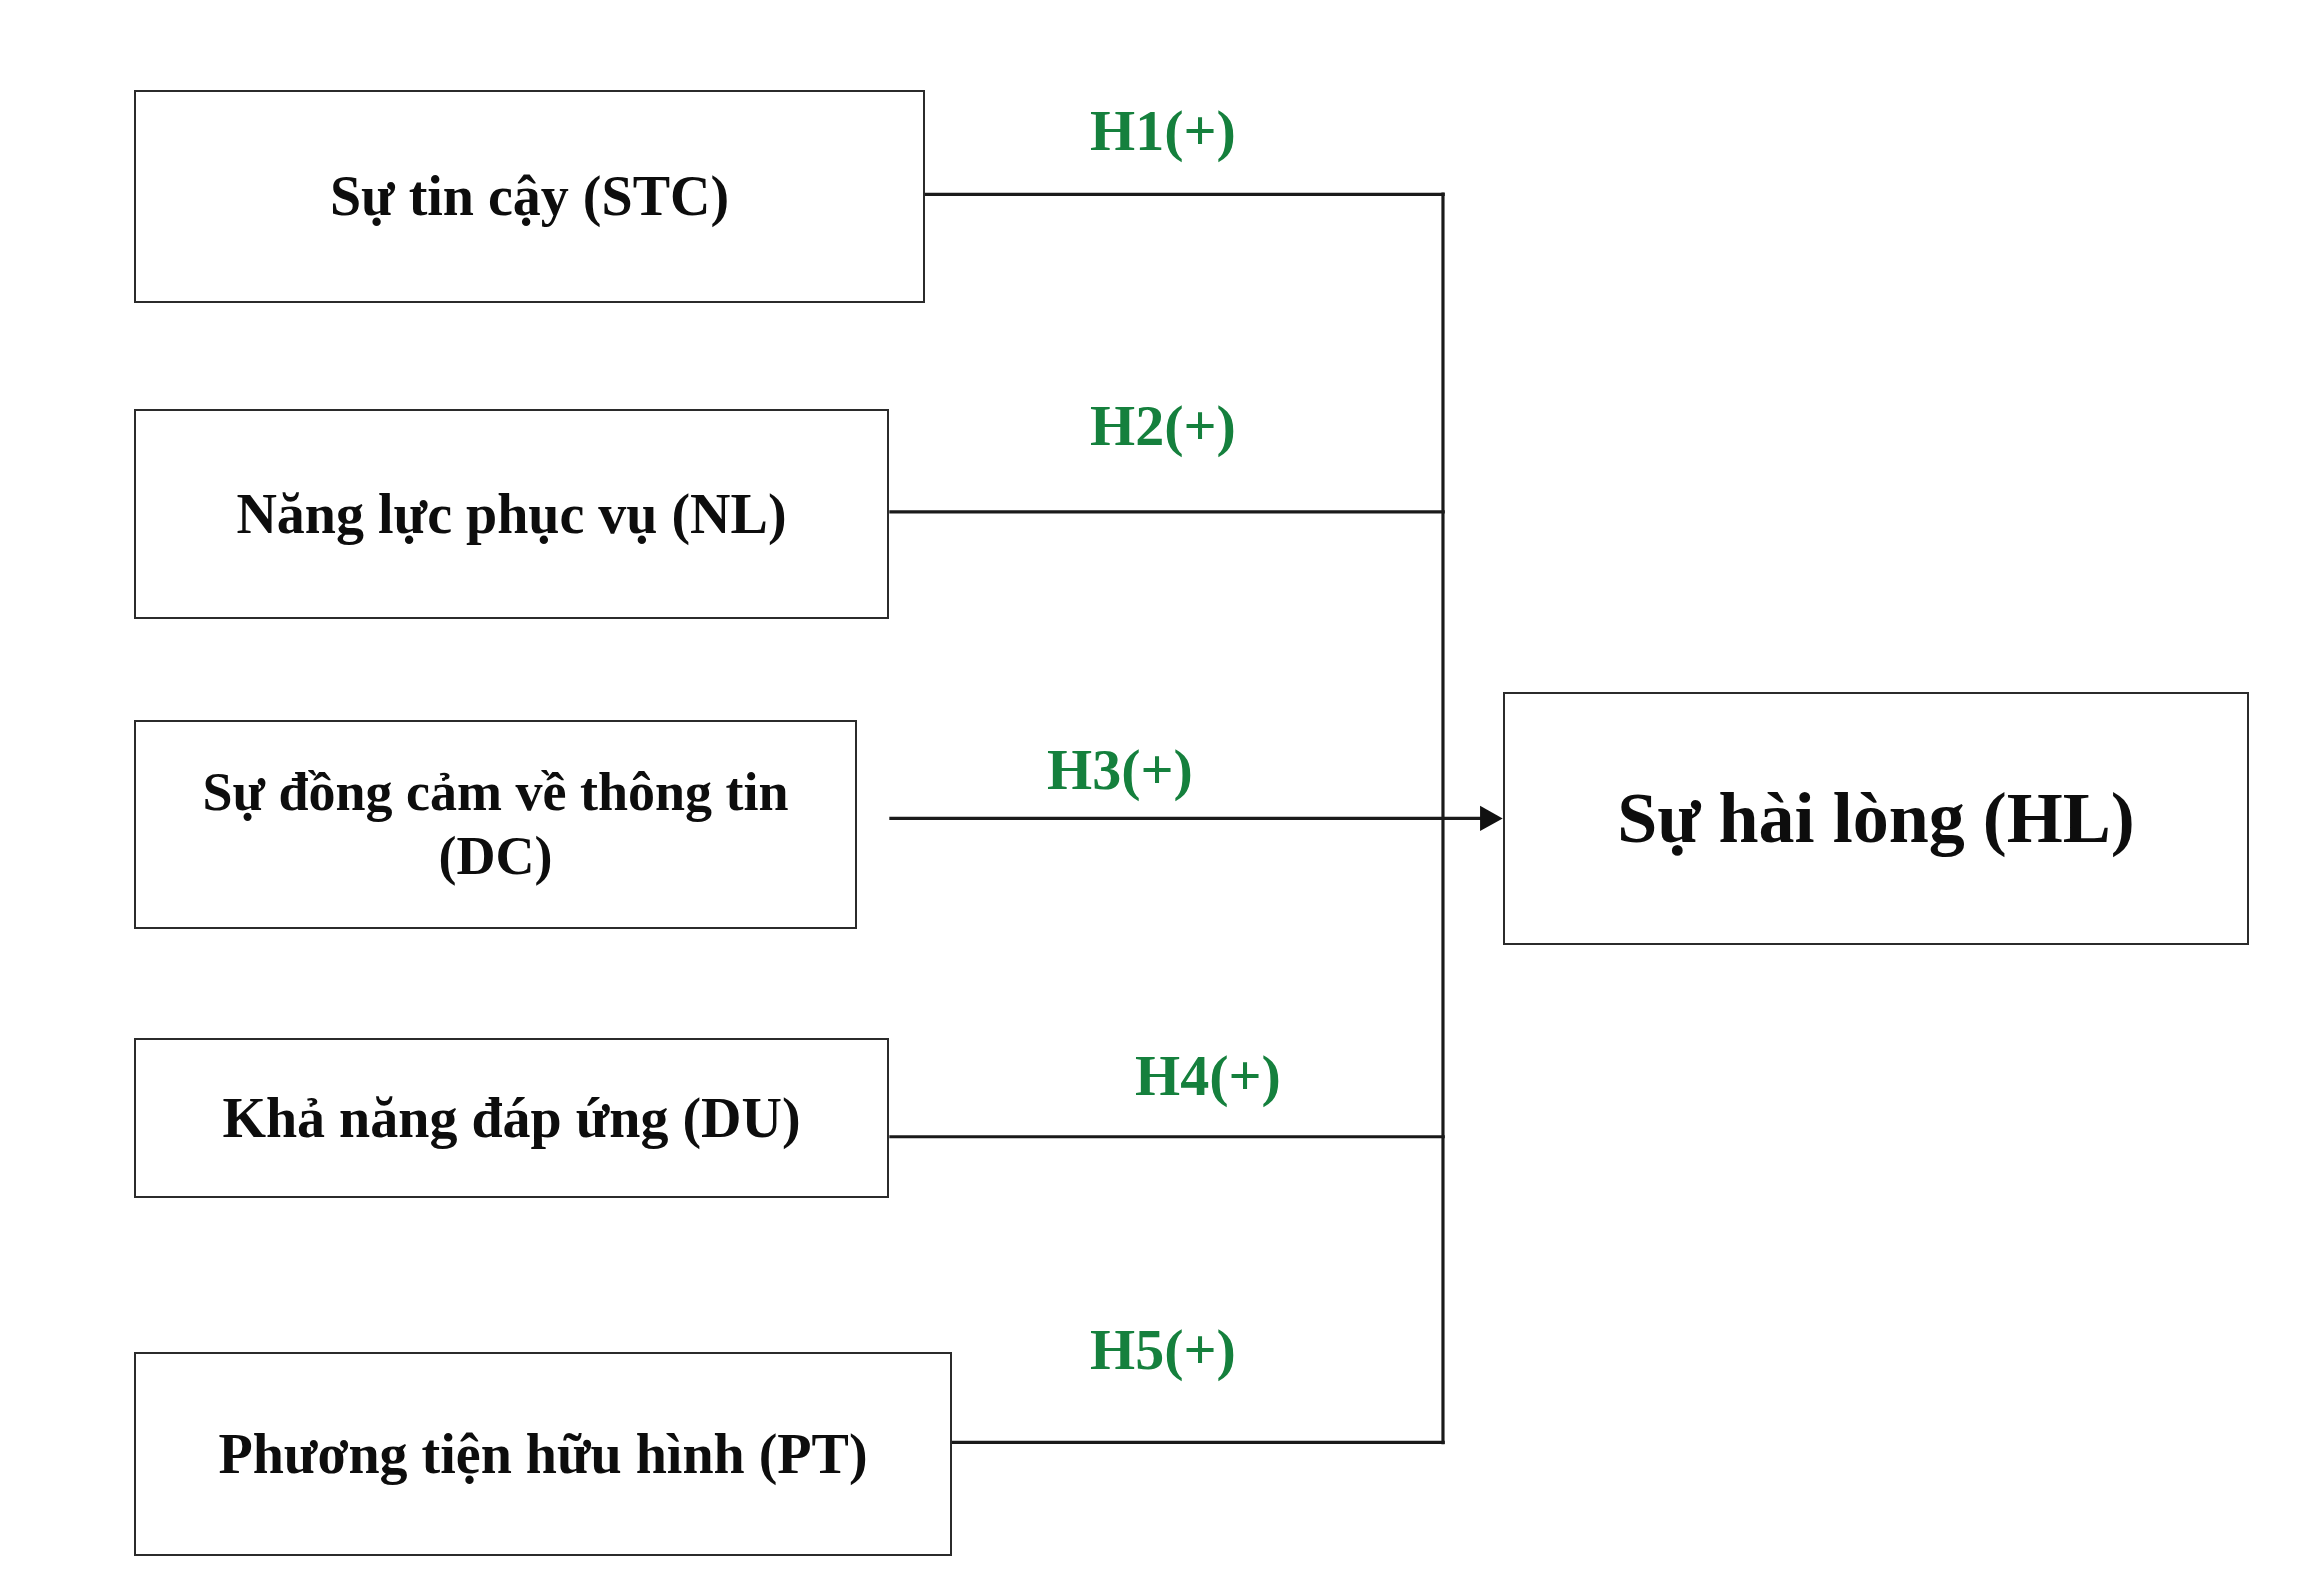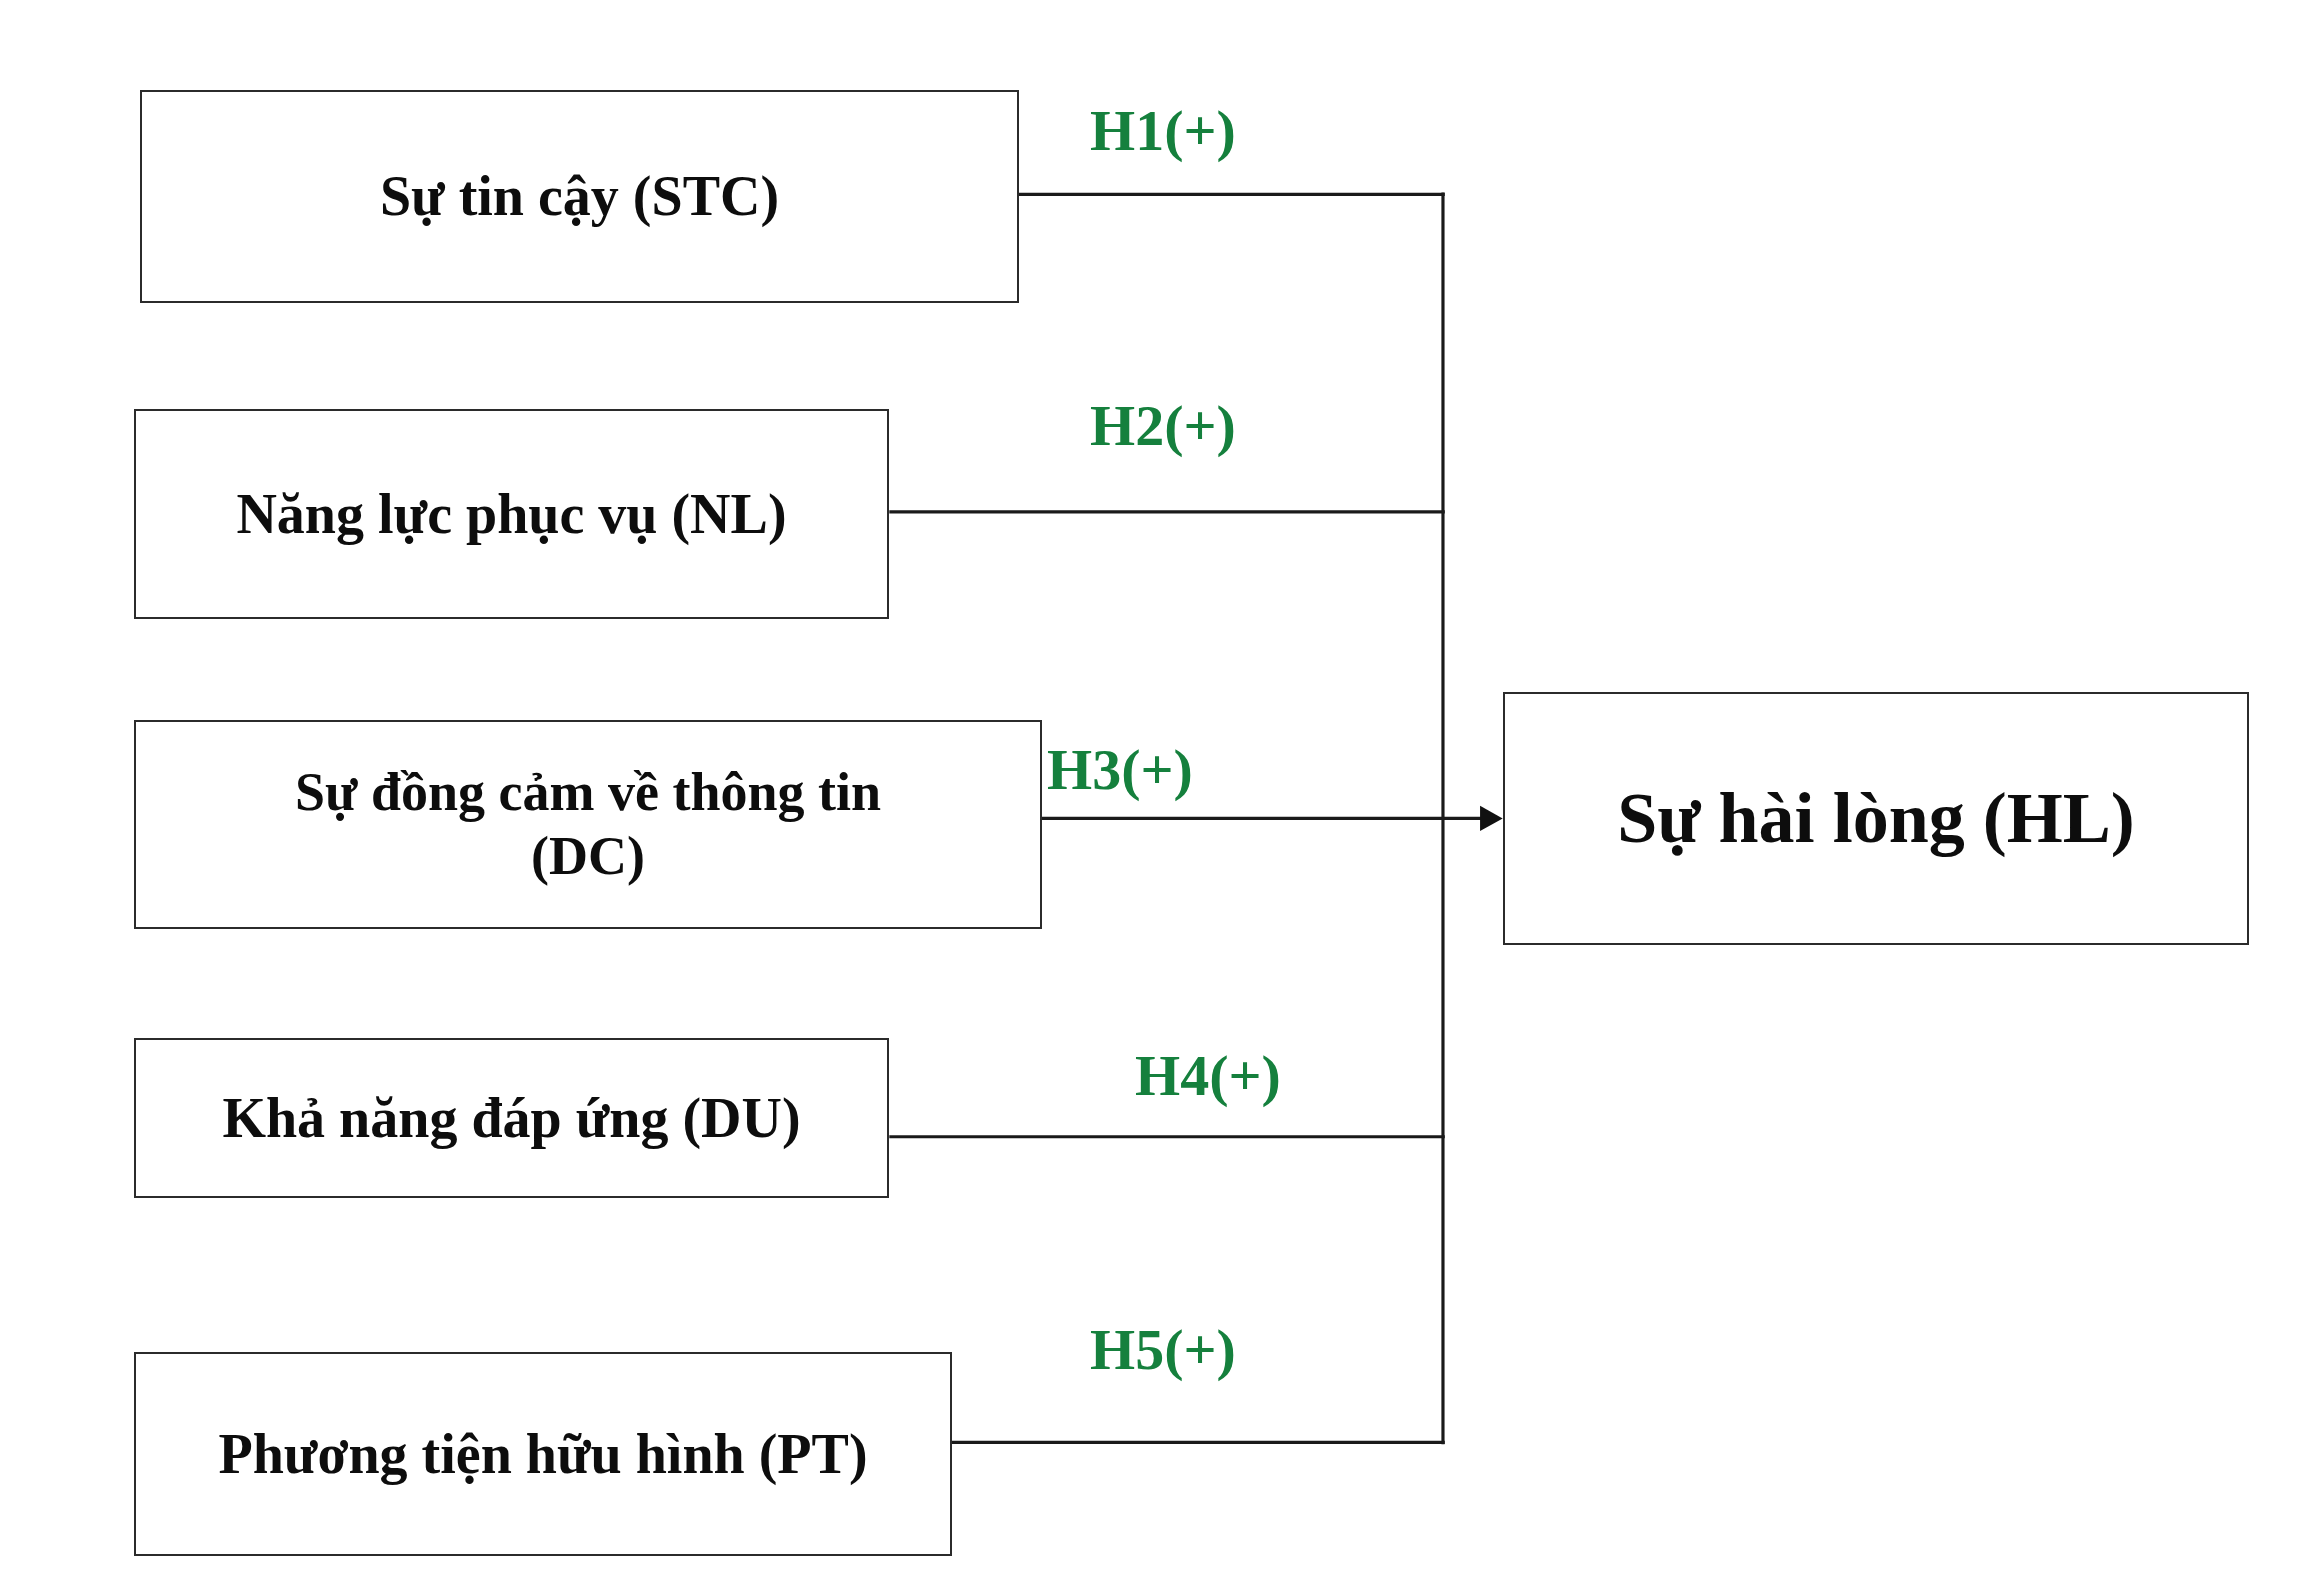--- a/index.html
+++ b/index.html
@@ -86,29 +86,29 @@
 
     <line x1="983" y1="1257" x2="1597" y2="1257"></line>
 
     <line x1="983" y1="1595" x2="1597" y2="1595"></line>
 
     <line x1="1595" y1="213" x2="1595" y2="1597"></line>
 
     <polygon class="arrowhead" points="1661,905 1636,891 1636,919"></polygon>
   </svg>
 
-  <div class="node-box" id="box-stc" style="left:140px; top:90px; width:879px; height:213px;text-align:right;">
+  <div class="node-box" id="box-stc" style="left:134px; top:90px; width:791px; height:213px;text-align:right;">
     <span class="node-label">Sự tin cậy (STC)</span>
   </div>
 
   <div class="node-box" id="box-nl" style="left:134px; top:409px; width:755px; height:210px;">
     <span class="node-label">Năng lực phục vụ (NL)</span>
   </div>
 
-  <div class="node-box two-line" id="box-dc" style="left:134px; top:720px; width:908px; height:209px;">
+  <div class="node-box two-line" id="box-dc" style="left:134px; top:720px; width:723px; height:209px;">
     <span class="node-label">Sự đồng cảm về thông tin
 (DC)</span>
   </div>
 
   <div class="node-box" id="box-du" style="left:134px; top:1038px; width:755px; height:160px;">
     <span class="node-label">Khả năng đáp ứng (DU)</span>
   </div>
 
   <div class="node-box" id="box-pt" style="left:134px; top:1352px; width:818px; height:204px;">
     <span class="node-label">Phương tiện hữu hình (PT)</span>

